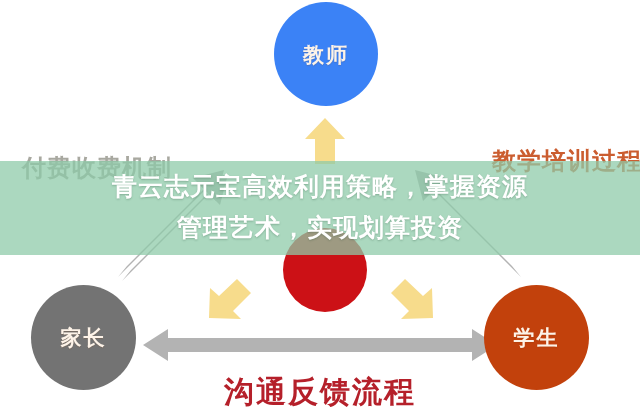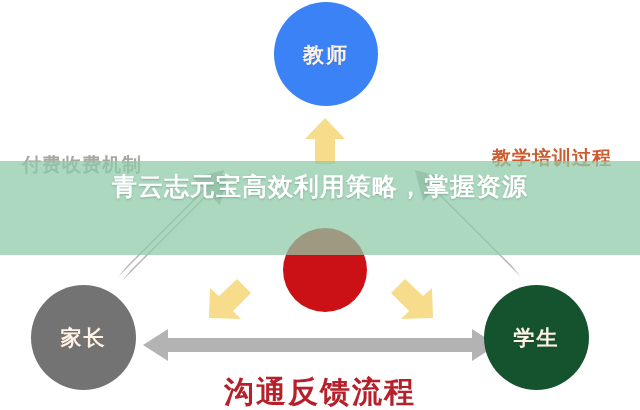--- a/index.html
+++ b/index.html
@@ -66,21 +66,21 @@
     position: absolute;
     left: 283px; top: 228px;
     width: 84px; height: 84px;
     border-radius: 50%;
   }
 
   
   .bg-caption {
     position: absolute;
     color: #9a9a90;
-    font-size: 19px;
+    font-size: 24px;
     font-weight: bold;
     letter-spacing: 1px;
     white-space: nowrap;
     opacity: .85;
   }
   #caption-left  { left: 22px;  top: 152px; }
   #caption-right { left: 492px; top: 145px; }
 
   
   #caption-bottom {
@@ -152,29 +152,30 @@
     </svg>
 
     <div id="node-hub" style="background: rgb(204, 17, 22);"></div>
 
     <div class="node" id="node-teacher" style="background: #3b82f6;">
       <span class="node-label">教师</span>
     </div>
     <div class="node" id="node-parent" style="background: #737373;">
       <span class="node-label">家长</span>
     </div>
-    <div class="node" id="node-student" style="background: #14532d;">
+    <div class="node" id="node-student" style="background: #c2410c;">
       <span class="node-label">学生</span>
     </div>
 
     <div class="bg-caption" id="caption-left" style="color: rgb(154, 154, 144);">付费收费机制</div>
     <div class="bg-caption" id="caption-right" style="color: #c2410c;">教学培训过程</div>
 
     <div id="caption-bottom" style="color: rgb(181, 32, 42);">沟通反馈流程</div>
   </div>
 
   <div id="overlay-band"></div>
 
   <div id="headline" style="color: rgb(255, 255, 255);">
     <span class="hl-line">青云志元宝高效利用策略，掌握资源</span>
+    <span class="hl-line">管理艺术，实现划算投资</span>
   </div>
 
 </div>
 
 </body></html>

